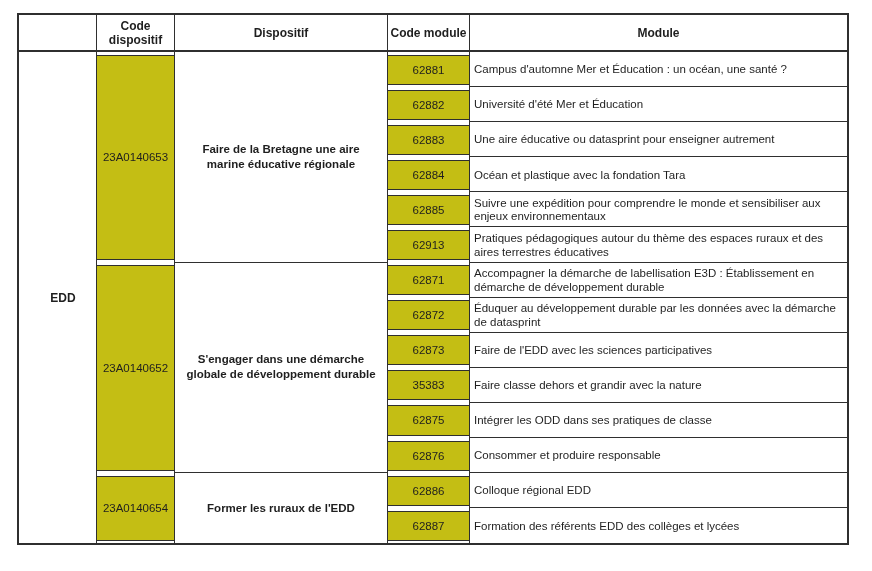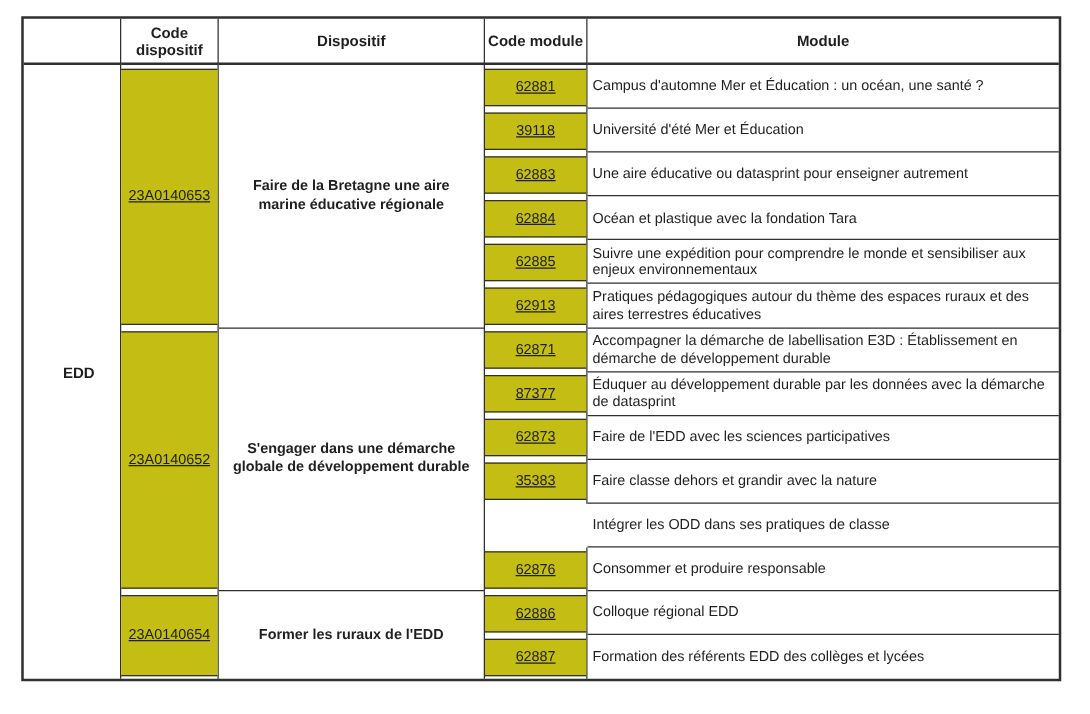--- a/index.html
+++ b/index.html
@@ -36,21 +36,21 @@
   .hc.last{border-right:none;}
   
   .cat{
     border-right:1.6px solid var(--line);
     display:flex;align-items:center;justify-content:center;
     font-weight:bold;font-size:12px;margin-left:11px;
   }
   
   .ycol{
     border-right:1.6px solid var(--line);
-    display:flex;flex-direction:column;text-decoration:underline;
+    display:flex;flex-direction:column;
   }
   .ybox{
     flex:1;
     background:var(--yellow);
     border-top:1.6px solid var(--line);
     border-bottom:1.6px solid var(--line);
     margin:2.5px 0;
     display:flex;align-items:center;justify-content:center;
     font-size:11.5px;
     box-sizing:border-box;
@@ -102,21 +102,21 @@
       <div class="ybox">23A0140654</div>
     </div>
     <div class="cell dcell lastrow" style="grid-area:14/3/16/4">Former les ruraux de l'EDD</div>
 
     <div class="cell ycol" style="grid-area:2/4">
         <div class="ybox">62881</div>
       </div>
     <div class="cell mcell" style="grid-area:2/5">Campus d'automne Mer et Éducation : un océan, une santé ?</div>
 
     <div class="cell ycol" style="grid-area:3/4">
-        <div class="ybox">39118</div>
+        <div class="ybox">62882</div>
       </div>
     <div class="cell mcell" style="grid-area:3/5">Université d'été Mer et Éducation</div>
 
     <div class="cell ycol" style="grid-area:4/4">
         <div class="ybox">62883</div>
       </div>
     <div class="cell mcell" style="grid-area:4/5">Une aire éducative ou datasprint pour enseigner  autrement</div>
 
     <div class="cell ycol" style="grid-area:5/4">
         <div class="ybox">62884</div>
@@ -132,34 +132,37 @@
         <div class="ybox">62913</div>
       </div>
     <div class="cell mcell" style="grid-area:7/5">Pratiques pédagogiques autour du thème des espaces ruraux et des aires terrestres éducatives</div>
 
     <div class="cell ycol" style="grid-area:8/4">
         <div class="ybox">62871</div>
       </div>
     <div class="cell mcell" style="grid-area:8/5">Accompagner la démarche de labellisation E3D :  Établissement en démarche de développement durable</div>
 
     <div class="cell ycol" style="grid-area:9/4">
-        <div class="ybox">87377</div>
+        <div class="ybox">62872</div>
       </div>
     <div class="cell mcell" style="grid-area:9/5">Éduquer au développement durable par les données  avec la démarche de datasprint</div>
 
     <div class="cell ycol" style="grid-area:10/4">
         <div class="ybox">62873</div>
       </div>
     <div class="cell mcell" style="grid-area:10/5">Faire de l'EDD avec les sciences participatives</div>
 
     <div class="cell ycol" style="grid-area:11/4">
         <div class="ybox">35383</div>
       </div>
     <div class="cell mcell" style="grid-area:11/5">Faire classe dehors et grandir avec la nature</div>
 
+    <div class="cell ycol" style="grid-area:12/4">
+        <div class="ybox">62875</div>
+      </div>
     <div class="cell mcell" style="grid-area:12/5">Intégrer les ODD dans ses pratiques de classe</div>
 
     <div class="cell ycol" style="grid-area:13/4">
         <div class="ybox">62876</div>
       </div>
     <div class="cell mcell" style="grid-area:13/5">Consommer et produire responsable</div>
 
     <div class="cell ycol" style="grid-area:14/4">
         <div class="ybox">62886</div>
       </div>

